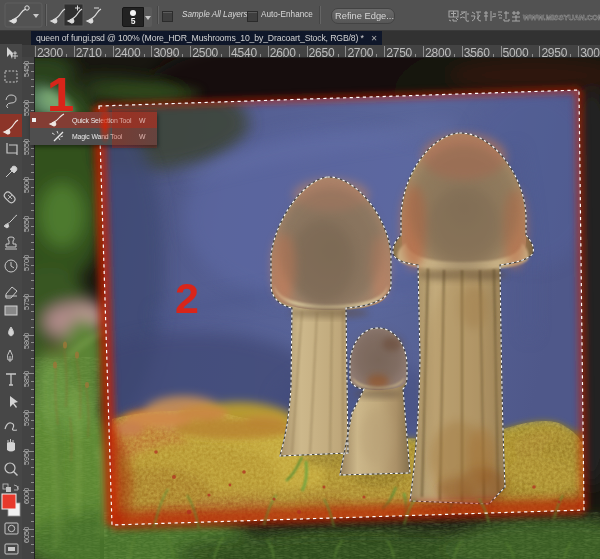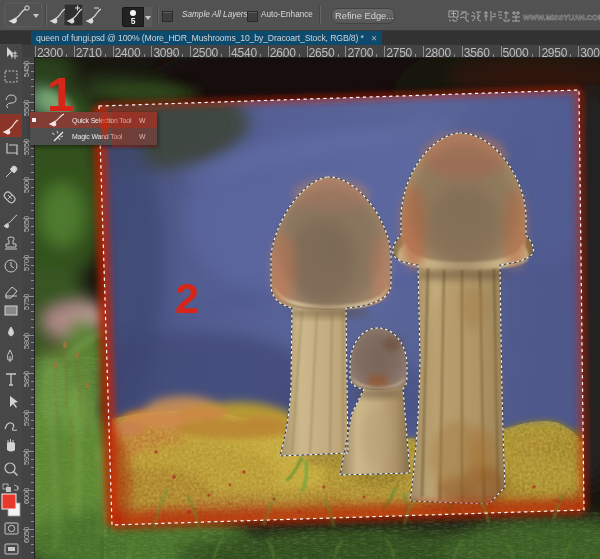--- a/index.html
+++ b/index.html
@@ -1,21 +1,21 @@
 <!DOCTYPE html>
 <html><head>
 <meta charset="utf-8">
 <style>
 html,body{margin:0;padding:0;}
 body{width:600px;height:559px;overflow:hidden;background:#454545;
   font-family:"Liberation Sans",sans-serif;position:relative;}
 #optbar{position:absolute;left:0;top:0;width:600px;height:30px;background:#525252;
   border-bottom:1px solid #3a3a3a;z-index:5;}
 #tabbar{position:absolute;left:0;top:31px;width:600px;height:14px;background:#323232;z-index:5;}
-#tab{position:absolute;left:31px;top:0;height:14px;background:#0c4a6e;color:#d2d2d2;
+#tab{position:absolute;left:31px;top:0;height:14px;background:#0f172a;color:#d2d2d2;
   font-size:8.7px;line-height:14px;padding:0 5px 0 5px;white-space:nowrap;letter-spacing:-0.15px;}
 #tab .x{color:#ababab;margin-left:7px;font-size:8px;}
 #toolbar{position:absolute;left:0;top:44px;width:22px;height:515px;background:#474747;z-index:5;}
 #rcorner{position:absolute;left:22px;top:45px;width:12px;height:12px;background:#3e3e3e;z-index:5;}
 #hruler{position:absolute;left:34px;top:45px;width:566px;height:12px;background:#434343;border-bottom:1px solid #222;overflow:hidden;z-index:5;}
 #vruler{position:absolute;left:22px;top:57px;width:12px;height:502px;background:#434343;border-right:1px solid #222;overflow:hidden;z-index:5;}
 .hnum{position:absolute;top:1px;font-size:12px;color:#bdbdbd;letter-spacing:-0.2px;}
 .vnum{position:absolute;left:0px;font-size:7.5px;color:#bdbdbd;transform:rotate(-90deg);transform-origin:6px 6px;width:40px;letter-spacing:-0.2px;}
 .tickh{position:absolute;bottom:0;width:1px;background:#8f8f8f;}
 .tickv{position:absolute;right:0;height:1px;background:#8f8f8f;}

